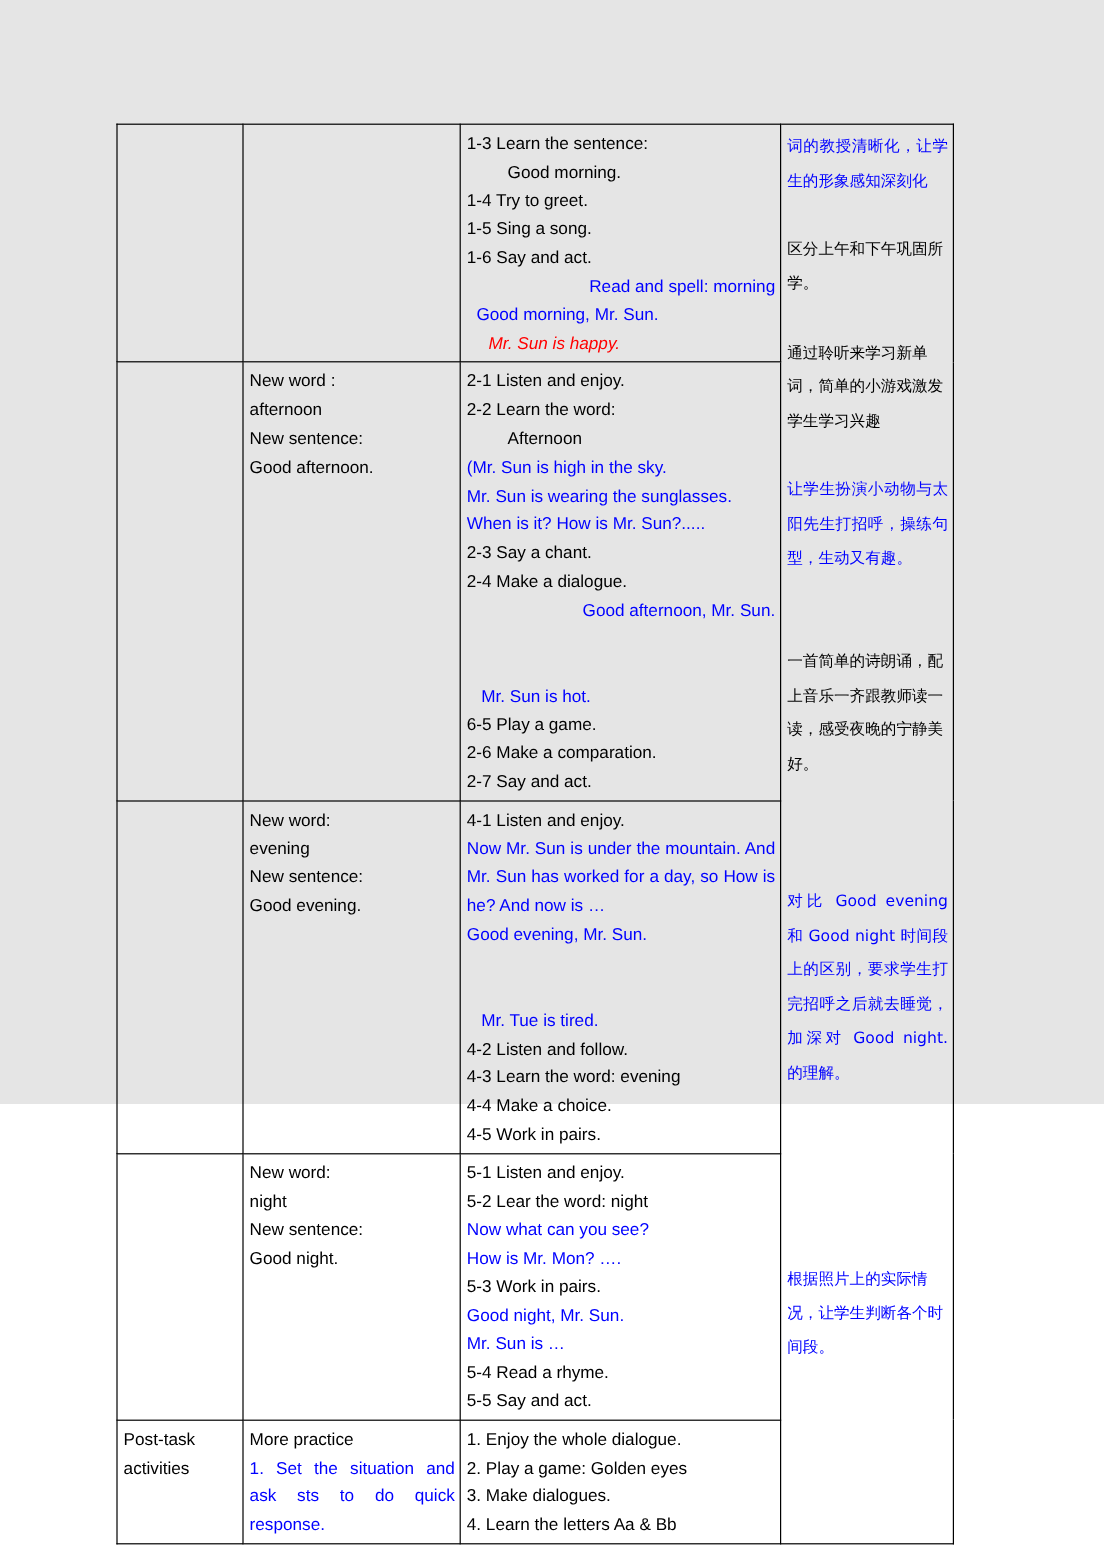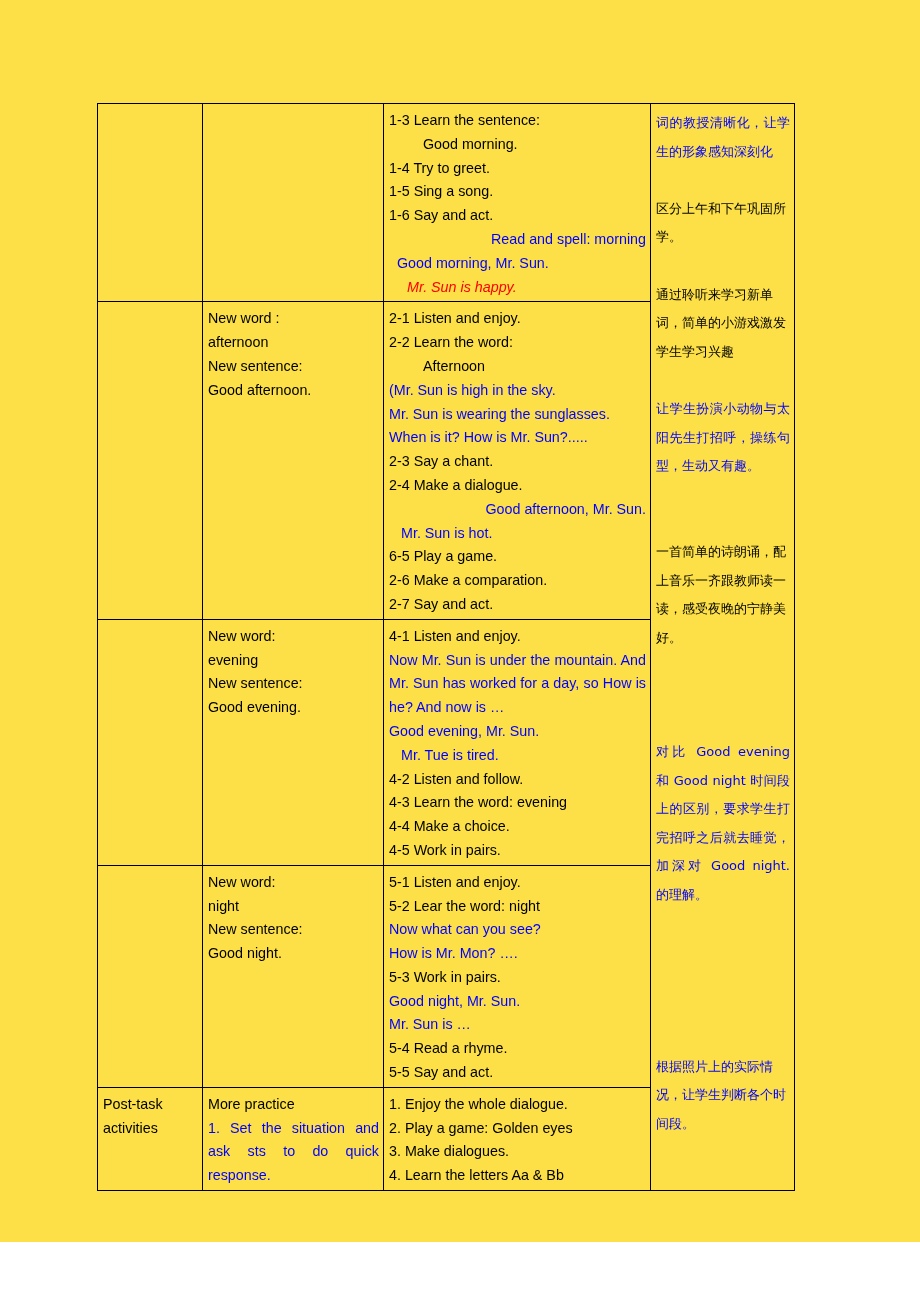--- a/index.html
+++ b/index.html
@@ -10,22 +10,22 @@
   body {
     width: 920px;
     height: 1302px;
     font-family: "Liberation Sans", sans-serif;
     color: #000000;
     overflow: hidden;
   }
   .page {
     position: relative;
     width: 920px;
-    height: 1242px;
-    background: #fde047;
+    height: 920px;
+    background: #e5e5e5;
   }
   table.lesson-table {
     position: absolute;
     left: 97px;
     top: 103px;
     width: 697px;
     border-collapse: collapse;
     table-layout: fixed;
     font-size: 14.3px;
     line-height: 23.8px;
@@ -49,21 +49,21 @@
   }
   .en { font-family: "Liberation Sans", sans-serif; }
   .blue { color: #0000ff; }
   .red  { color: #ff0000; }
   .black { color: #000000; }
   .justify-nolast { text-align: justify; }
   .indent1 { padding-left: 34px; }
   .indent2 { padding-left: 26px; text-align: right; }
   .indent3 { padding-left: 8px; }
   .indent4 { padding-left: 18px; font-style: italic; }
-  .indent5 { padding-left: 12px; }
+  .indent5 { padding-left: 12px; margin-top: 48px; }
   .cn {
     font-family: "DejaVu Sans", sans-serif;
     font-size: 13px;
     line-height: 28.6px;
     letter-spacing: 0px;
   }
   .spacer-line-cn { height: 28.6px; }
   .notes-cell { padding-top: 0; }
 </style>
 </head>

